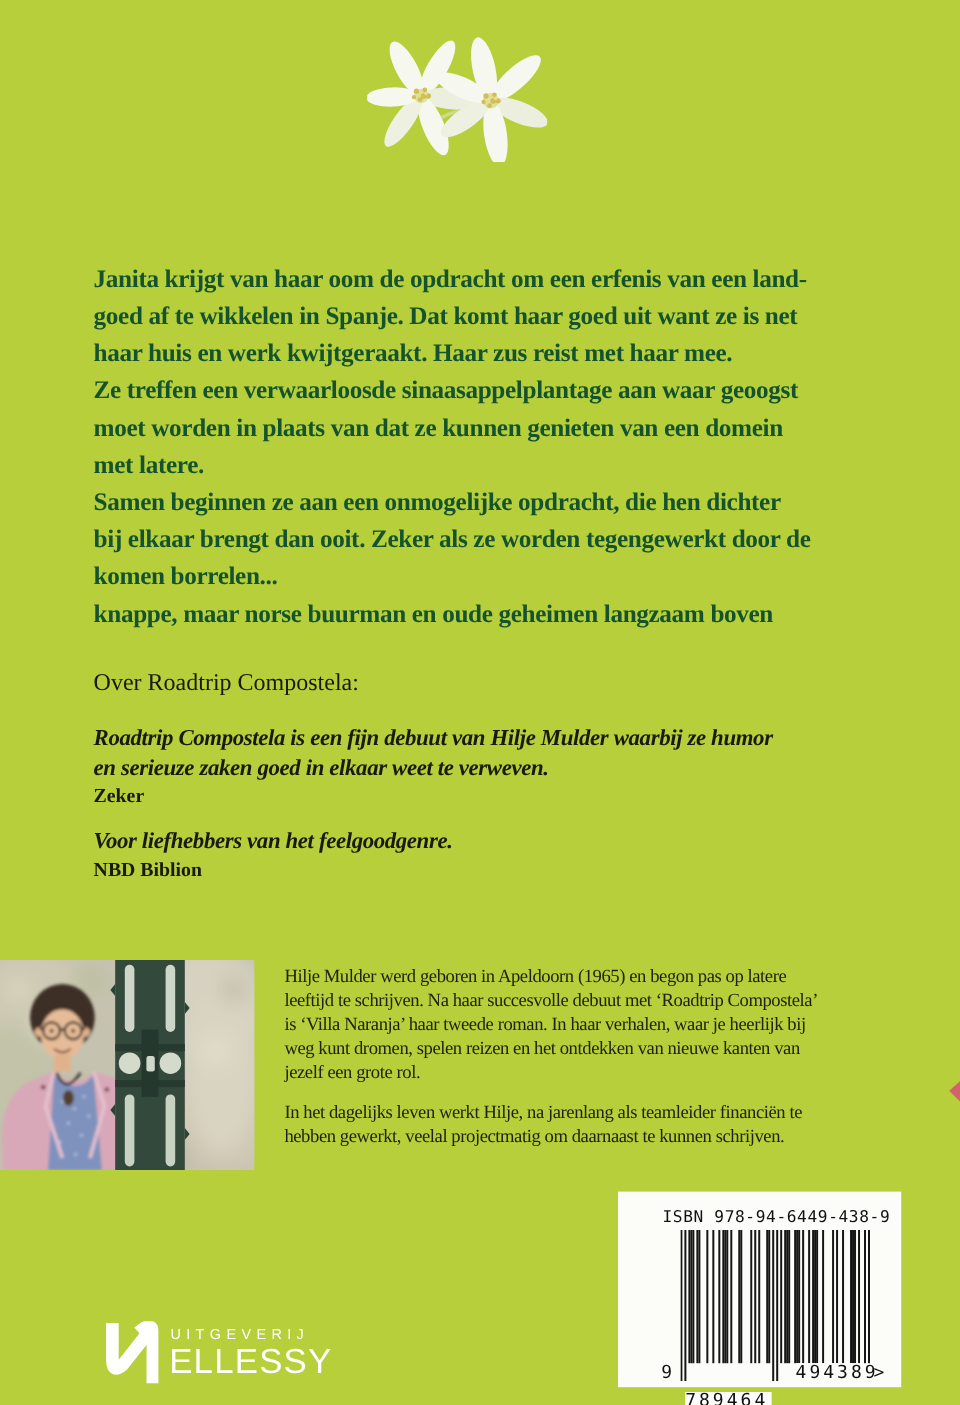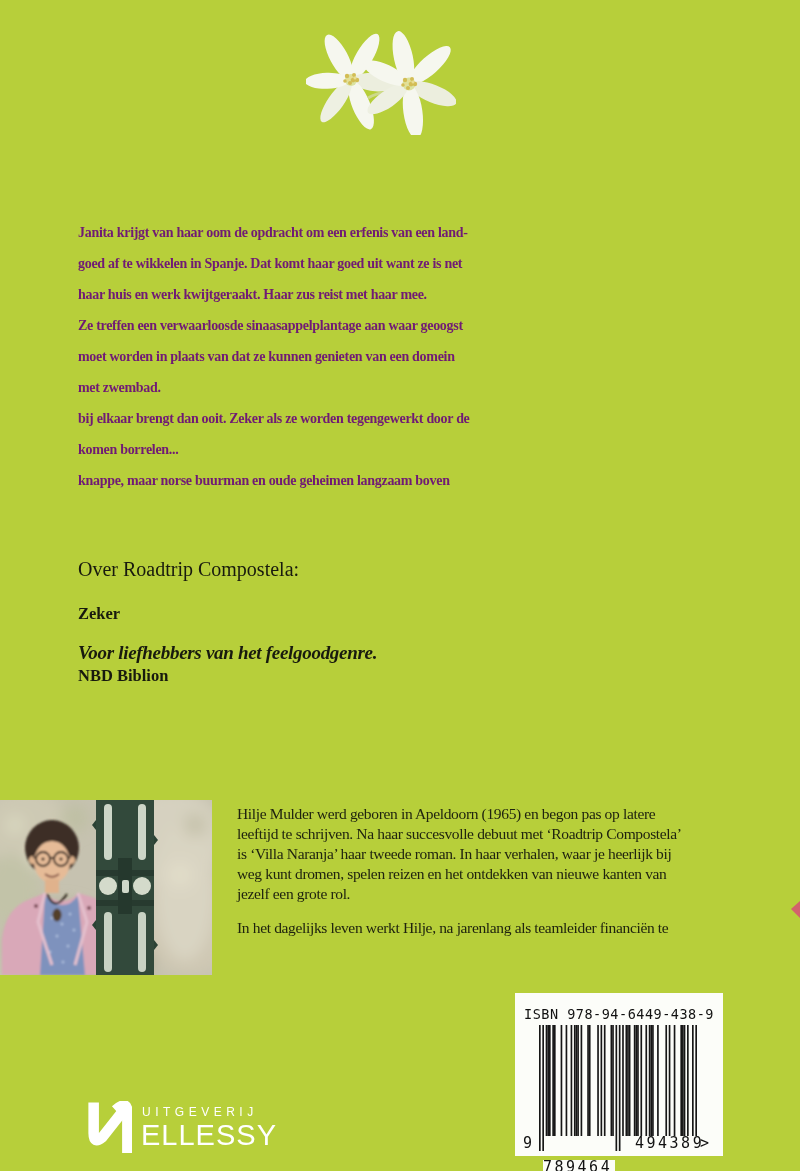--- a/index.html
+++ b/index.html
@@ -4,36 +4,36 @@
 <style>
   html,body{margin:0;padding:0;background:#888;}
   .cover{
     position:relative;width:800px;height:1171px;margin:0 auto;
     background:#b7cf3a;overflow:hidden;
     font-family:"Liberation Serif",serif;
   }
   .flower{position:absolute;left:306px;top:20px;}
   .synopsis{
     position:absolute;left:78px;top:217px;
-    color:#701a75;font-weight:bold;font-size:14px;line-height:31px;
+    color:#14532d;font-weight:bold;font-size:21px;line-height:31px;
     letter-spacing:-0.3px;white-space:nowrap;
   }
   .reviews{position:absolute;left:78px;top:558px;color:#181a0e;white-space:nowrap;}
   .reviews-heading{font-size:20px;font-weight:normal;line-height:22px;margin:0 0 24px 0;}
   .quote{font-size:19px;font-style:italic;font-weight:bold;line-height:24.5px;letter-spacing:-0.3px;}
   .quote-source{font-size:16.5px;font-weight:bold;line-height:20px;}
   .quote-source.first{margin-bottom:17px;}
   .photo{position:absolute;left:0;top:800px;width:212px;height:175px;}
   .photo svg{display:block;}
   .bio{
     position:absolute;left:237px;top:804px;color:#20240f;
     font-size:15.5px;line-height:20px;letter-spacing:-0.35px;white-space:nowrap;
   }
   .bio-p2{margin-top:14px;}
-  .barcode-box{position:absolute;left:515px;top:993px;width:208px;height:163px;background:#fcfdf9;}
+  .barcode-box{position:absolute;left:515px;top:993px;width:208px;height:163px;background:#fcfdf9;padding-left:28px;}
   .isbn-label{
     margin-top:13px;text-align:center;color:#111;
     font-family:"DejaVu Sans Mono",monospace;font-size:13.5px;letter-spacing:0.5px;
   }
   .bars-wrap{position:relative;margin:3px 0 0 24px;width:158px;height:126px;}
   .bars-wrap svg{position:absolute;left:0;top:0;width:158px;height:126px;}
   .bc-digit{
     position:absolute;top:111px;color:#111;background:#fcfdf9;
     font-family:"DejaVu Sans Mono",monospace;font-size:15px;line-height:15px;
   }
@@ -110,28 +110,33 @@
         </g>
     </g>
   </svg>
 
   <div class="synopsis">
       <div>Janita krijgt van haar oom de opdracht om een erfenis van een land-</div>
       <div>goed af te wikkelen in Spanje. Dat komt haar goed uit want ze is net</div>
       <div>haar huis en werk kwijtgeraakt. Haar zus reist met haar mee.</div>
       <div>Ze treffen een verwaarloosde sinaasappelplantage aan waar geoogst</div>
       <div>moet worden in plaats van dat ze kunnen genieten van een domein</div>
-      <div>met zwembad.</div>
+      <div>met latere.</div>
+      <div>Samen beginnen ze aan een onmogelijke opdracht, die hen dichter</div>
       <div>bij elkaar brengt dan ooit. Zeker als ze worden tegengewerkt door de</div>
       <div>komen borrelen...</div>
       <div>knappe, maar norse buurman en oude geheimen langzaam boven</div>
     </div>
 
   <div class="reviews">
     <div class="reviews-heading">Over Roadtrip Compostela:</div>
+    <div class="quote">
+        <div>Roadtrip Compostela is een fijn debuut van Hilje Mulder waarbij ze humor</div>
+        <div>en serieuze zaken goed in elkaar weet te verweven.</div>
+      </div>
     <div class="quote-source first">Zeker</div>
     <div class="quote">Voor liefhebbers van het feelgoodgenre.</div>
     <div class="quote-source">NBD Biblion</div>
   </div>
 
   <div class="photo">
     <svg viewBox="0 0 212 175" width="212" height="175">
       <defs>
         <filter id="blur8" x="-40%" y="-40%" width="180%" height="180%">
             <feGaussianBlur stdDeviation="7"></feGaussianBlur>
@@ -221,20 +226,21 @@
   <div class="bio">
     <div>
         <div>Hilje Mulder werd geboren in Apeldoorn (1965) en begon pas op latere</div>
         <div>leeftijd te schrijven. Na haar succesvolle debuut met ‘Roadtrip Compostela’</div>
         <div>is ‘Villa Naranja’ haar tweede roman. In haar verhalen, waar je heerlijk bij</div>
         <div>weg kunt dromen, spelen reizen en het ontdekken van nieuwe kanten van</div>
         <div>jezelf een grote rol.</div>
       </div>
     <div class="bio-p2">
         <div>In het dagelijks leven werkt Hilje, na jarenlang als teamleider financiën te</div>
+        <div>hebben gewerkt, veelal projectmatig om daarnaast te kunnen schrijven.</div>
       </div>
   </div>
 
   <div class="barcode-box">
     <div class="isbn-label">ISBN 978-94-6449-438-9</div>
     <div class="bars-wrap">
       <svg id="barcode-bars" viewBox="0 0 95 126" preserveAspectRatio="none">
           <rect x="0" y="0" width="1" height="126" fill="#161616"></rect>
           <rect x="2" y="0" width="1" height="126" fill="#161616"></rect>
           <rect x="4" y="0" width="1" height="111" fill="#161616"></rect>

